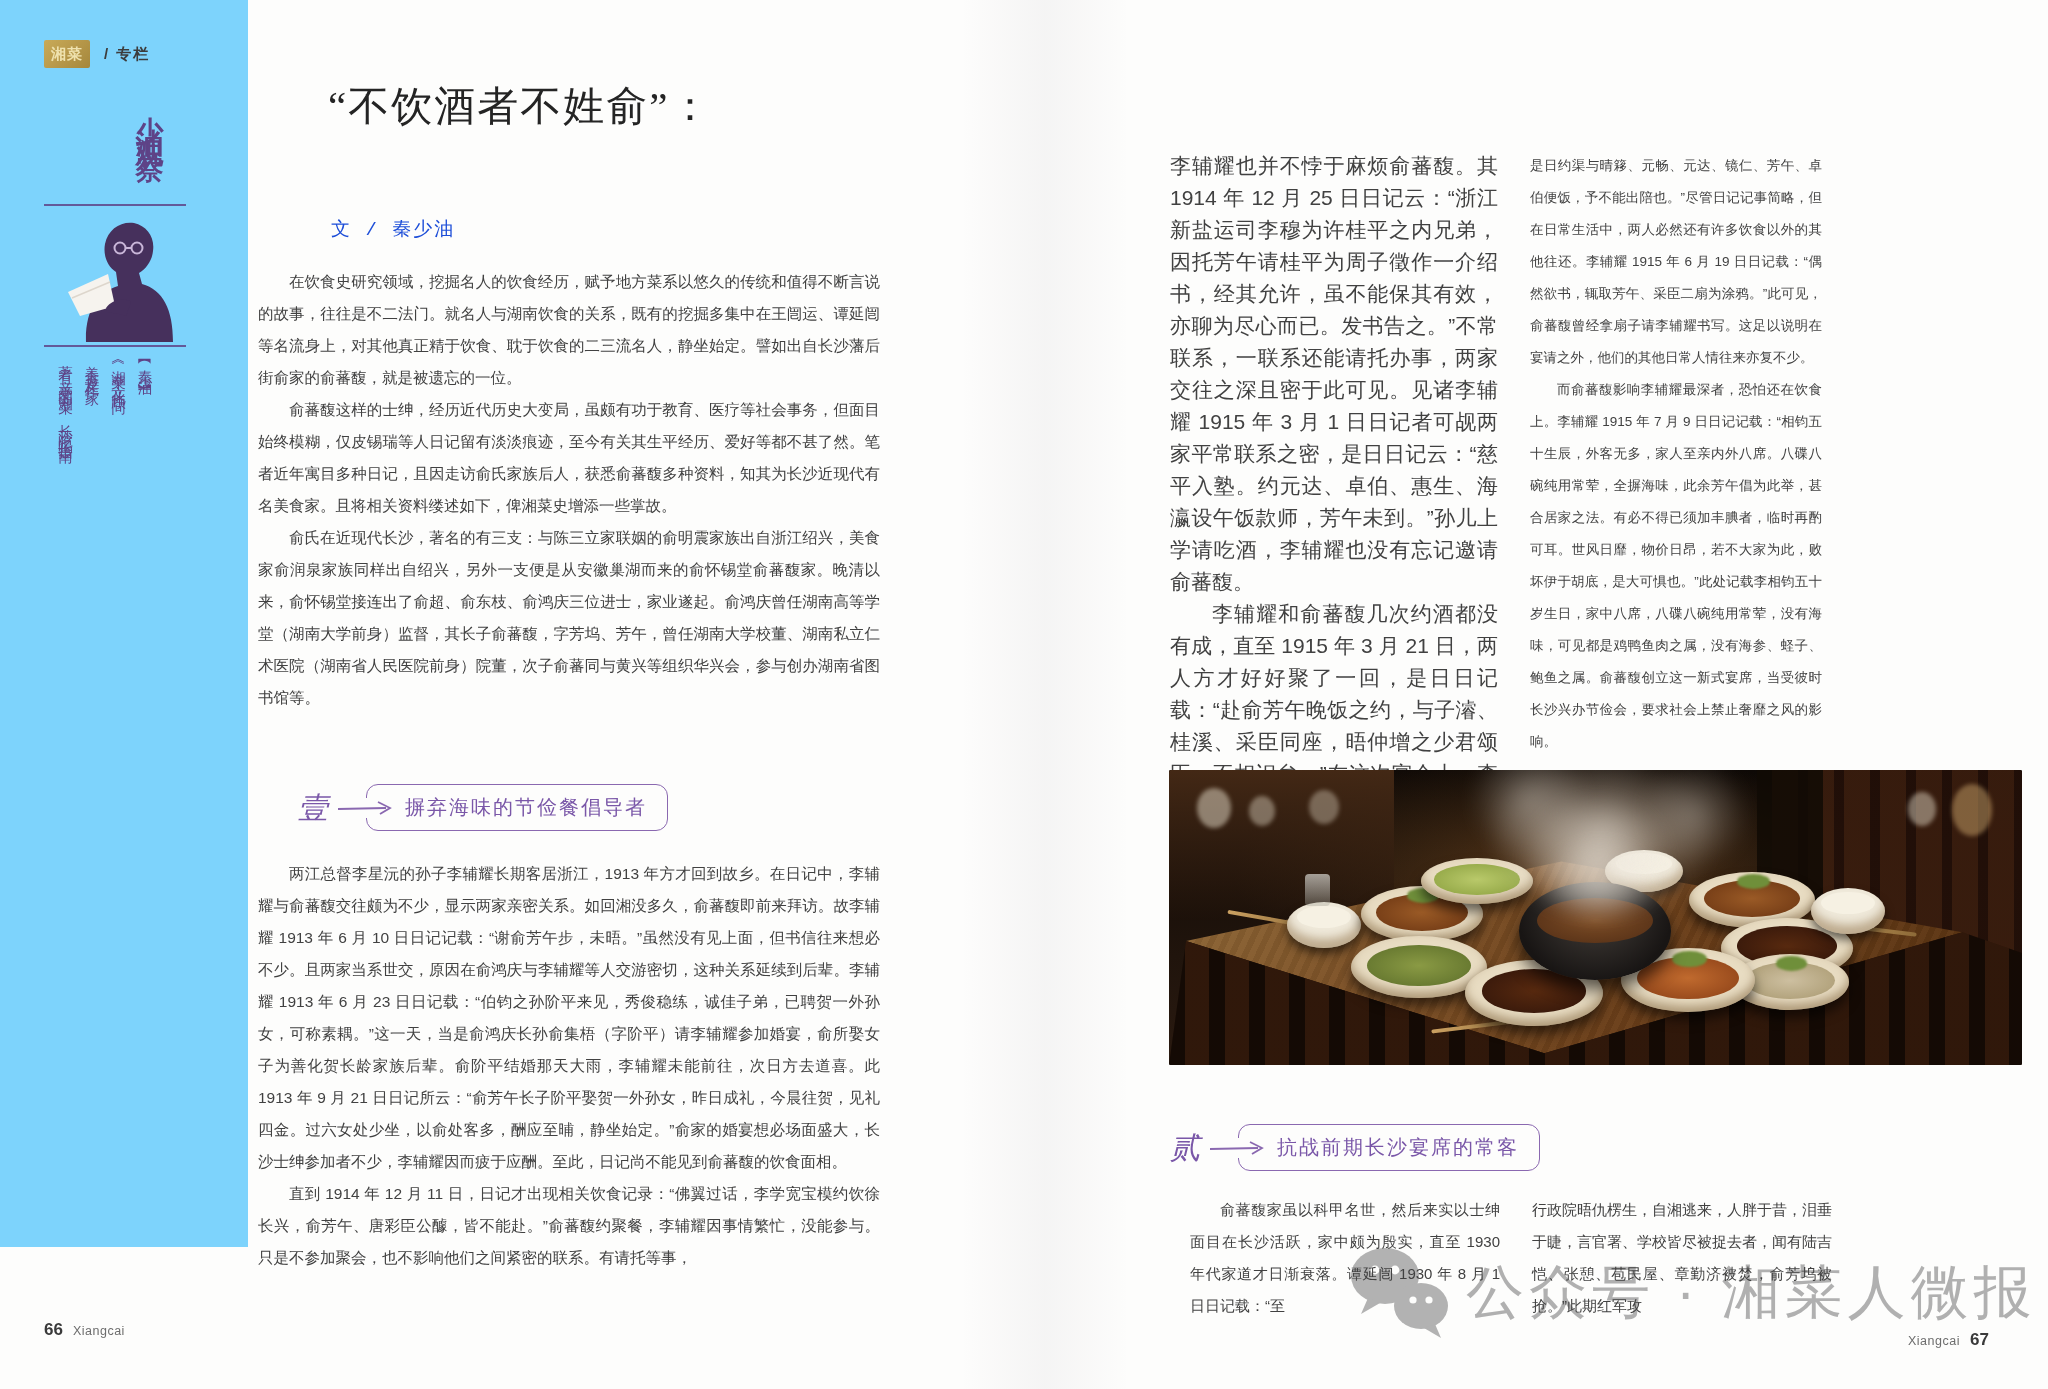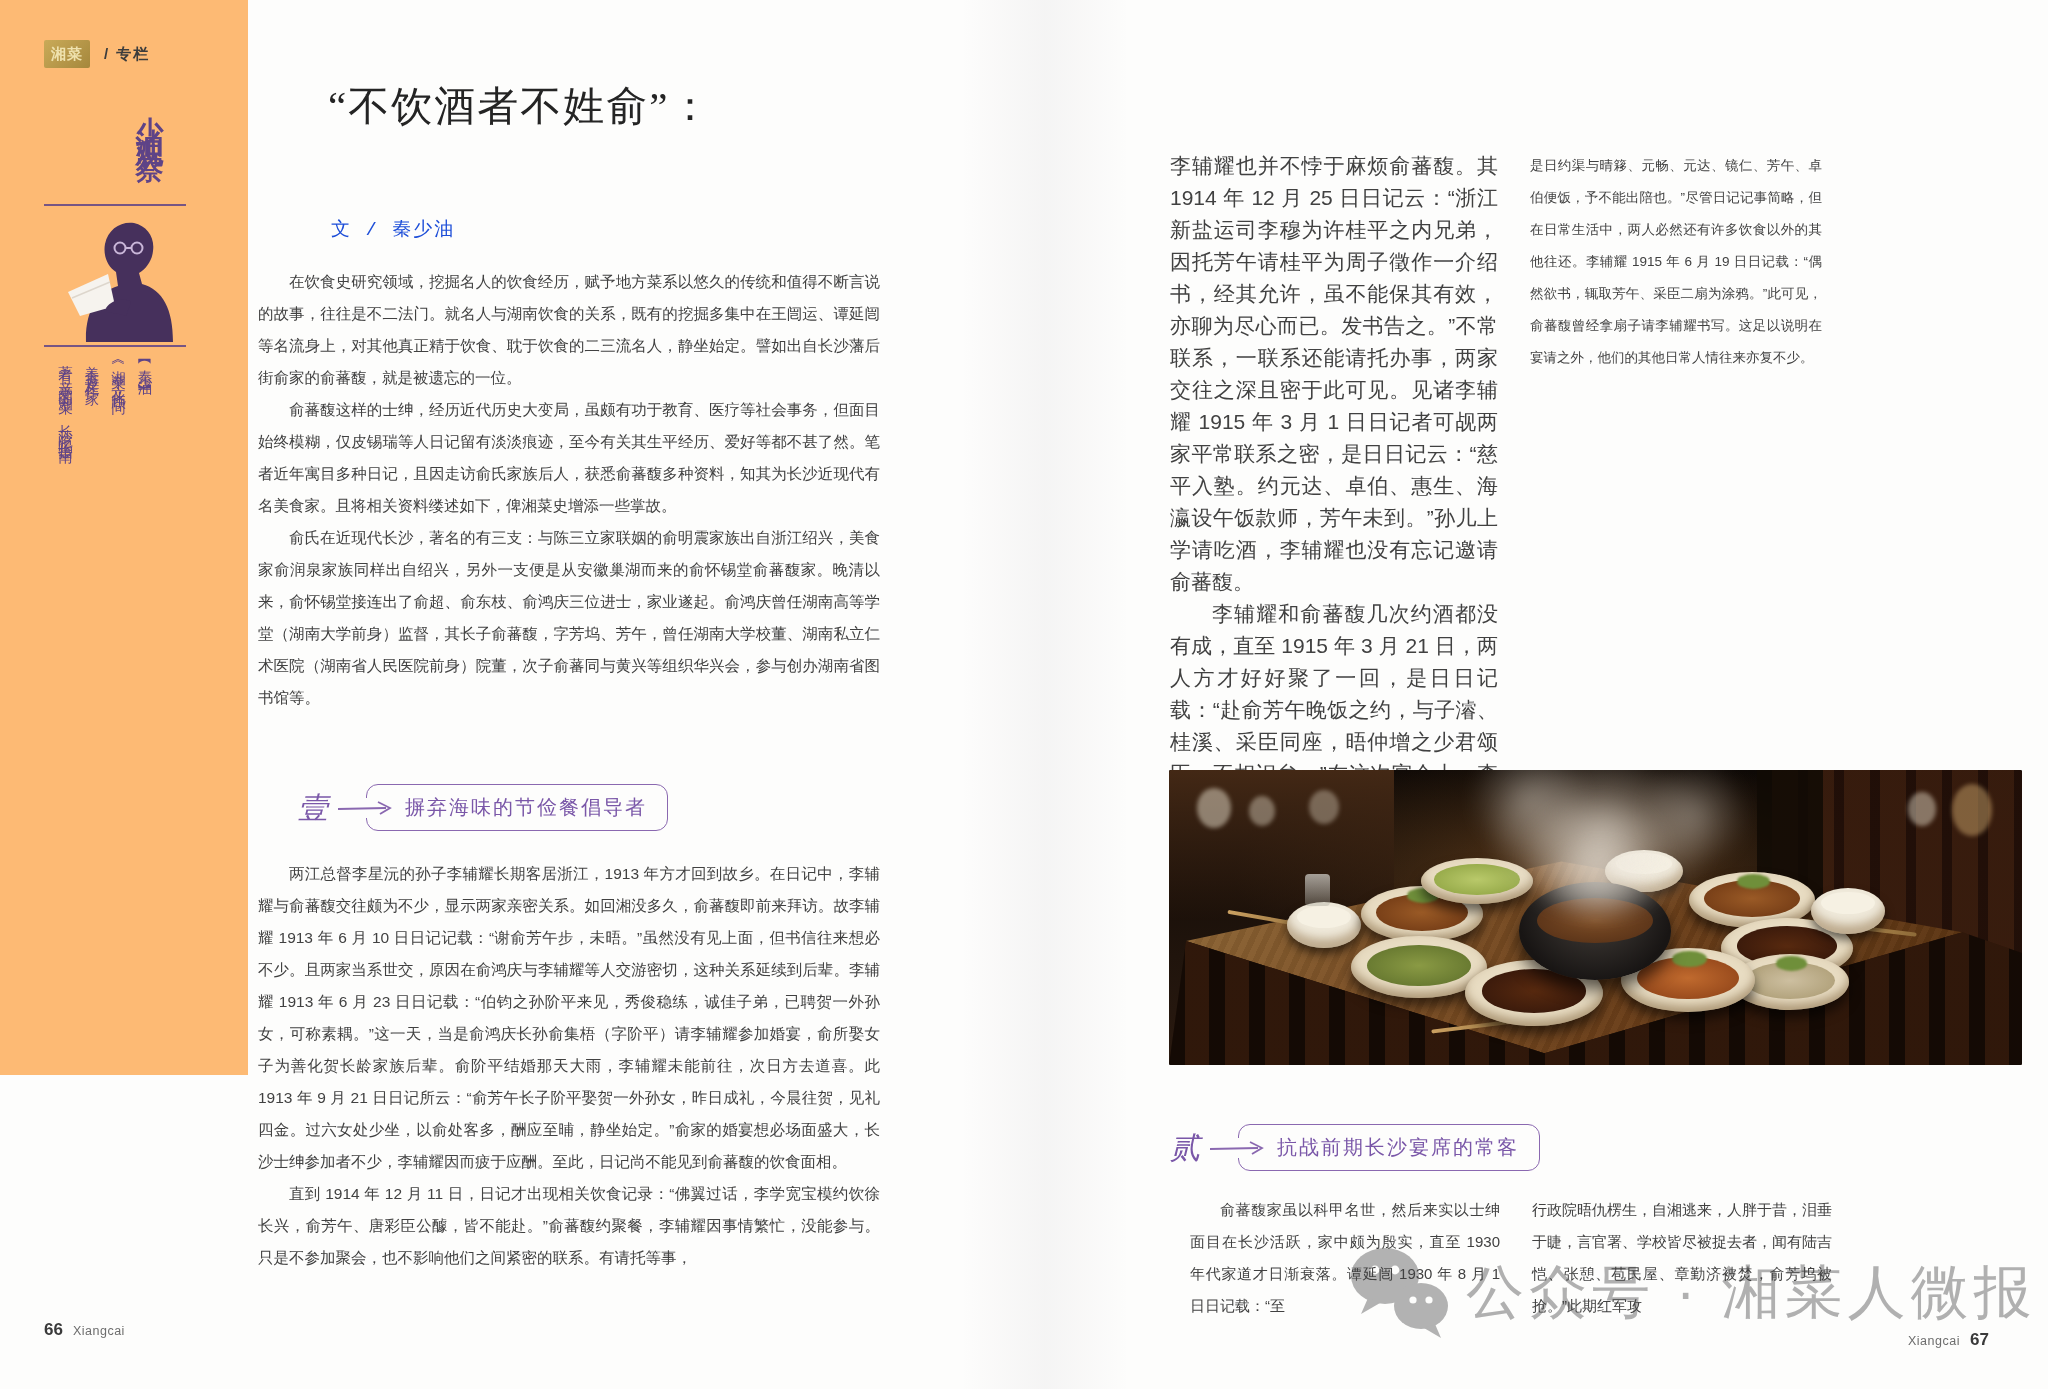--- a/index.html
+++ b/index.html
@@ -2,21 +2,21 @@
 <html><head>
 <meta charset="utf-8">
 <style>
   html,body{margin:0;padding:0;}
   body{width:2048px;height:1389px;position:relative;background:#e9e6e2;font-family:"Liberation Sans",sans-serif;}
   .spread{position:absolute;left:0;top:0;width:2048px;height:1389px;background:#fdfdfc;overflow:hidden;}
   .gutter{position:absolute;left:960px;top:0;width:170px;height:1389px;
     background:linear-gradient(to right,rgba(0,0,0,0) 0%,rgba(60,50,70,.045) 50%,rgba(0,0,0,0) 100%);}
 
   
-  .sidebar{position:absolute;left:0;top:0;width:248px;height:1075px;background:#fdba74;}
+  .sidebar{position:absolute;left:0;top:0;width:248px;height:1247px;background:#7dd3fc;}
   .logo-row{position:absolute;left:44px;top:40px;display:flex;align-items:center;}
   .logo-badge{width:46px;height:28px;background:linear-gradient(135deg,#c9aa58,#a5873c);color:#efe2ae;
     font-size:15px;font-weight:bold;text-align:center;line-height:28px;letter-spacing:1px;border-radius:2px;}
   .logo-slash{margin-left:14px;font-size:15px;font-weight:bold;color:#3c3c3c;letter-spacing:2px;}
   .observe{position:absolute;left:130px;top:94px;writing-mode:vertical-rl;font-family:"Liberation Serif",serif;
     font-size:28px;font-weight:600;letter-spacing:12px;color:#5e4387;}
   .side-rule{position:absolute;left:44px;width:142px;height:2px;background:#5e4387;opacity:.85;}
   .rule-a{top:204px;}
   .rule-b{top:345px;}
   .portrait{position:absolute;left:52px;top:212px;}
@@ -176,20 +176,21 @@
     <p>两江总督李星沅的孙子李辅耀长期客居浙江，1913 年方才回到故乡。在日记中，李辅耀与俞蕃馥交往颇为不少，显示两家亲密关系。如回湘没多久，俞蕃馥即前来拜访。故李辅耀 1913 年 6 月 10 日日记记载：“谢俞芳午步，未晤。”虽然没有见上面，但书信往来想必不少。且两家当系世交，原因在俞鸿庆与李辅耀等人交游密切，这种关系延续到后辈。李辅耀 1913 年 6 月 23 日日记载：“伯钧之孙阶平来见，秀俊稳练，诚佳子弟，已聘贺一外孙女，可称素耦。”这一天，当是俞鸿庆长孙俞集梧（字阶平）请李辅耀参加婚宴，俞所娶女子为善化贺长龄家族后辈。俞阶平结婚那天大雨，李辅耀未能前往，次日方去道喜。此 1913 年 9 月 21 日日记所云：“俞芳午长子阶平娶贺一外孙女，昨日成礼，今晨往贺，见礼四金。过六女处少坐，以俞处客多，酬应至晡，静坐始定。”俞家的婚宴想必场面盛大，长沙士绅参加者不少，李辅耀因而疲于应酬。至此，日记尚不能见到俞蕃馥的饮食面相。</p>
     <p>直到 1914 年 12 月 11 日，日记才出现相关饮食记录：“佛翼过话，李学宽宝模约饮徐长兴，俞芳午、唐彩臣公醵，皆不能赴。”俞蕃馥约聚餐，李辅耀因事情繁忙，没能参与。只是不参加聚会，也不影响他们之间紧密的联系。有请托等事，</p>
   </div>
 
   <div class="rp-col rp-col1 body-text">
     <p class="cont">李辅耀也并不悖于麻烦俞蕃馥。其 1914 年 12 月 25 日日记云：“浙江新盐运司李穆为许桂平之内兄弟，因托芳午请桂平为周子徵作一介绍书，经其允许，虽不能保其有效，亦聊为尽心而已。发书告之。”不常联系，一联系还能请托办事，两家交往之深且密于此可见。见诸李辅耀 1915 年 3 月 1 日日记者可觇两家平常联系之密，是日日记云：“慈平入塾。约元达、卓伯、惠生、海瀛设午饭款师，芳午未到。”孙儿上学请吃酒，李辅耀也没有忘记邀请俞蕃馥。</p>
     <p>李辅耀和俞蕃馥几次约酒都没有成，直至 1915 年 3 月 21 日，两人方才好好聚了一回，是日日记载：“赴俞芳午晚饭之约，与子濬、桂溪、采臣同座，晤仲增之少君颂臣，不相识矣。”在这次宴会上，李辅耀还重新认识了俞鸿庆弟弟俞滋庆（字仲增）的儿子俞蕃矗（1881–1955，字颂臣、颂承），此可想见两家早年的交往。至其他饯别宴等，李辅耀也不忘俞蕃馥。1915 年 5 月 13 日日记载：“春浦来见，略致数语，渠将于数日内赴浙，应詠簃之请。</p>
   </div>
   <div class="rp-col rp-col2 body-text">
     <p class="cont">是日约渠与晴簃、元畅、元达、镜仁、芳午、卓伯便饭，予不能出陪也。”尽管日记记事简略，但在日常生活中，两人必然还有许多饮食以外的其他往还。李辅耀 1915 年 6 月 19 日日记载：“偶然欲书，辄取芳午、采臣二扇为涂鸦。”此可见，俞蕃馥曾经拿扇子请李辅耀书写。这足以说明在宴请之外，他们的其他日常人情往来亦复不少。</p>
+    <p>而俞蕃馥影响李辅耀最深者，恐怕还在饮食上。李辅耀 1915 年 7 月 9 日日记记载：“相钧五十生辰，外客无多，家人至亲内外八席。八碟八碗纯用常荤，全摒海味，此余芳午倡为此举，甚合居家之法。有必不得已须加丰腆者，临时再酌可耳。世风日靡，物价日昂，若不大家为此，败坏伊于胡底，是大可惧也。”此处记载李相钧五十岁生日，家中八席，八碟八碗纯用常荤，没有海味，可见都是鸡鸭鱼肉之属，没有海参、蛏子、鲍鱼之属。俞蕃馥创立这一新式宴席，当受彼时长沙兴办节俭会，要求社会上禁止奢靡之风的影响。</p>
   </div>
 
   <div class="photo">
     <div class="ph-bg"></div>
     <div class="cab-left"></div>
     <div class="cab-right"></div>
     <div class="pillar"></div>
     <div class="jar jar1"></div>
     <div class="jar jar2"></div>
     <div class="jar jar3"></div>

